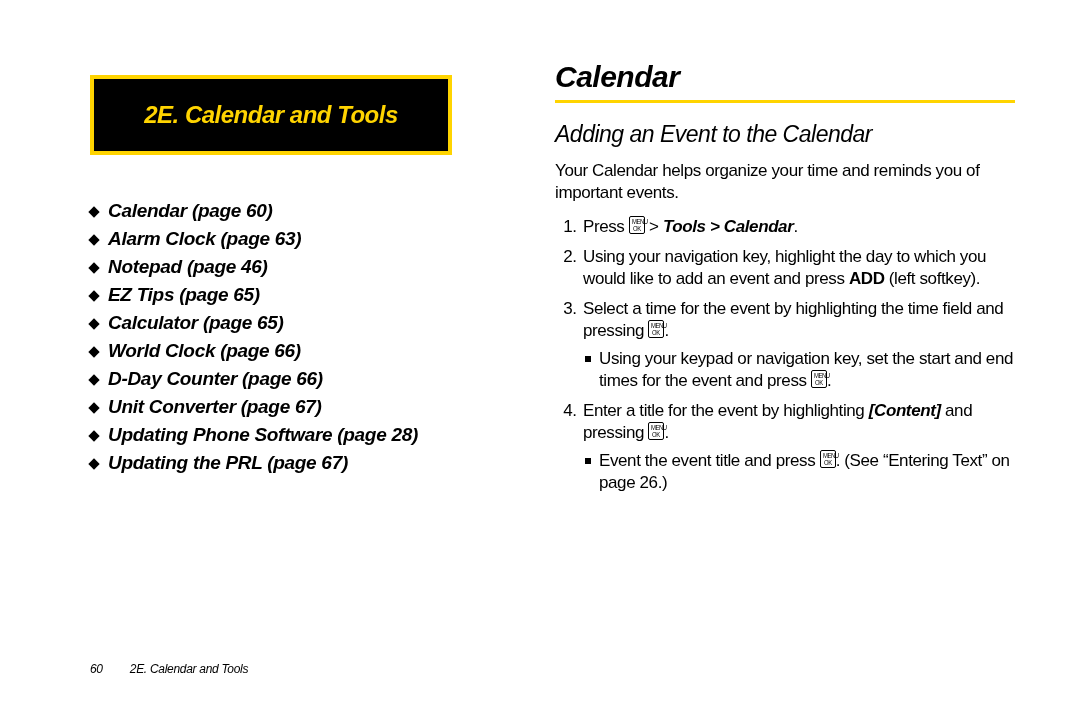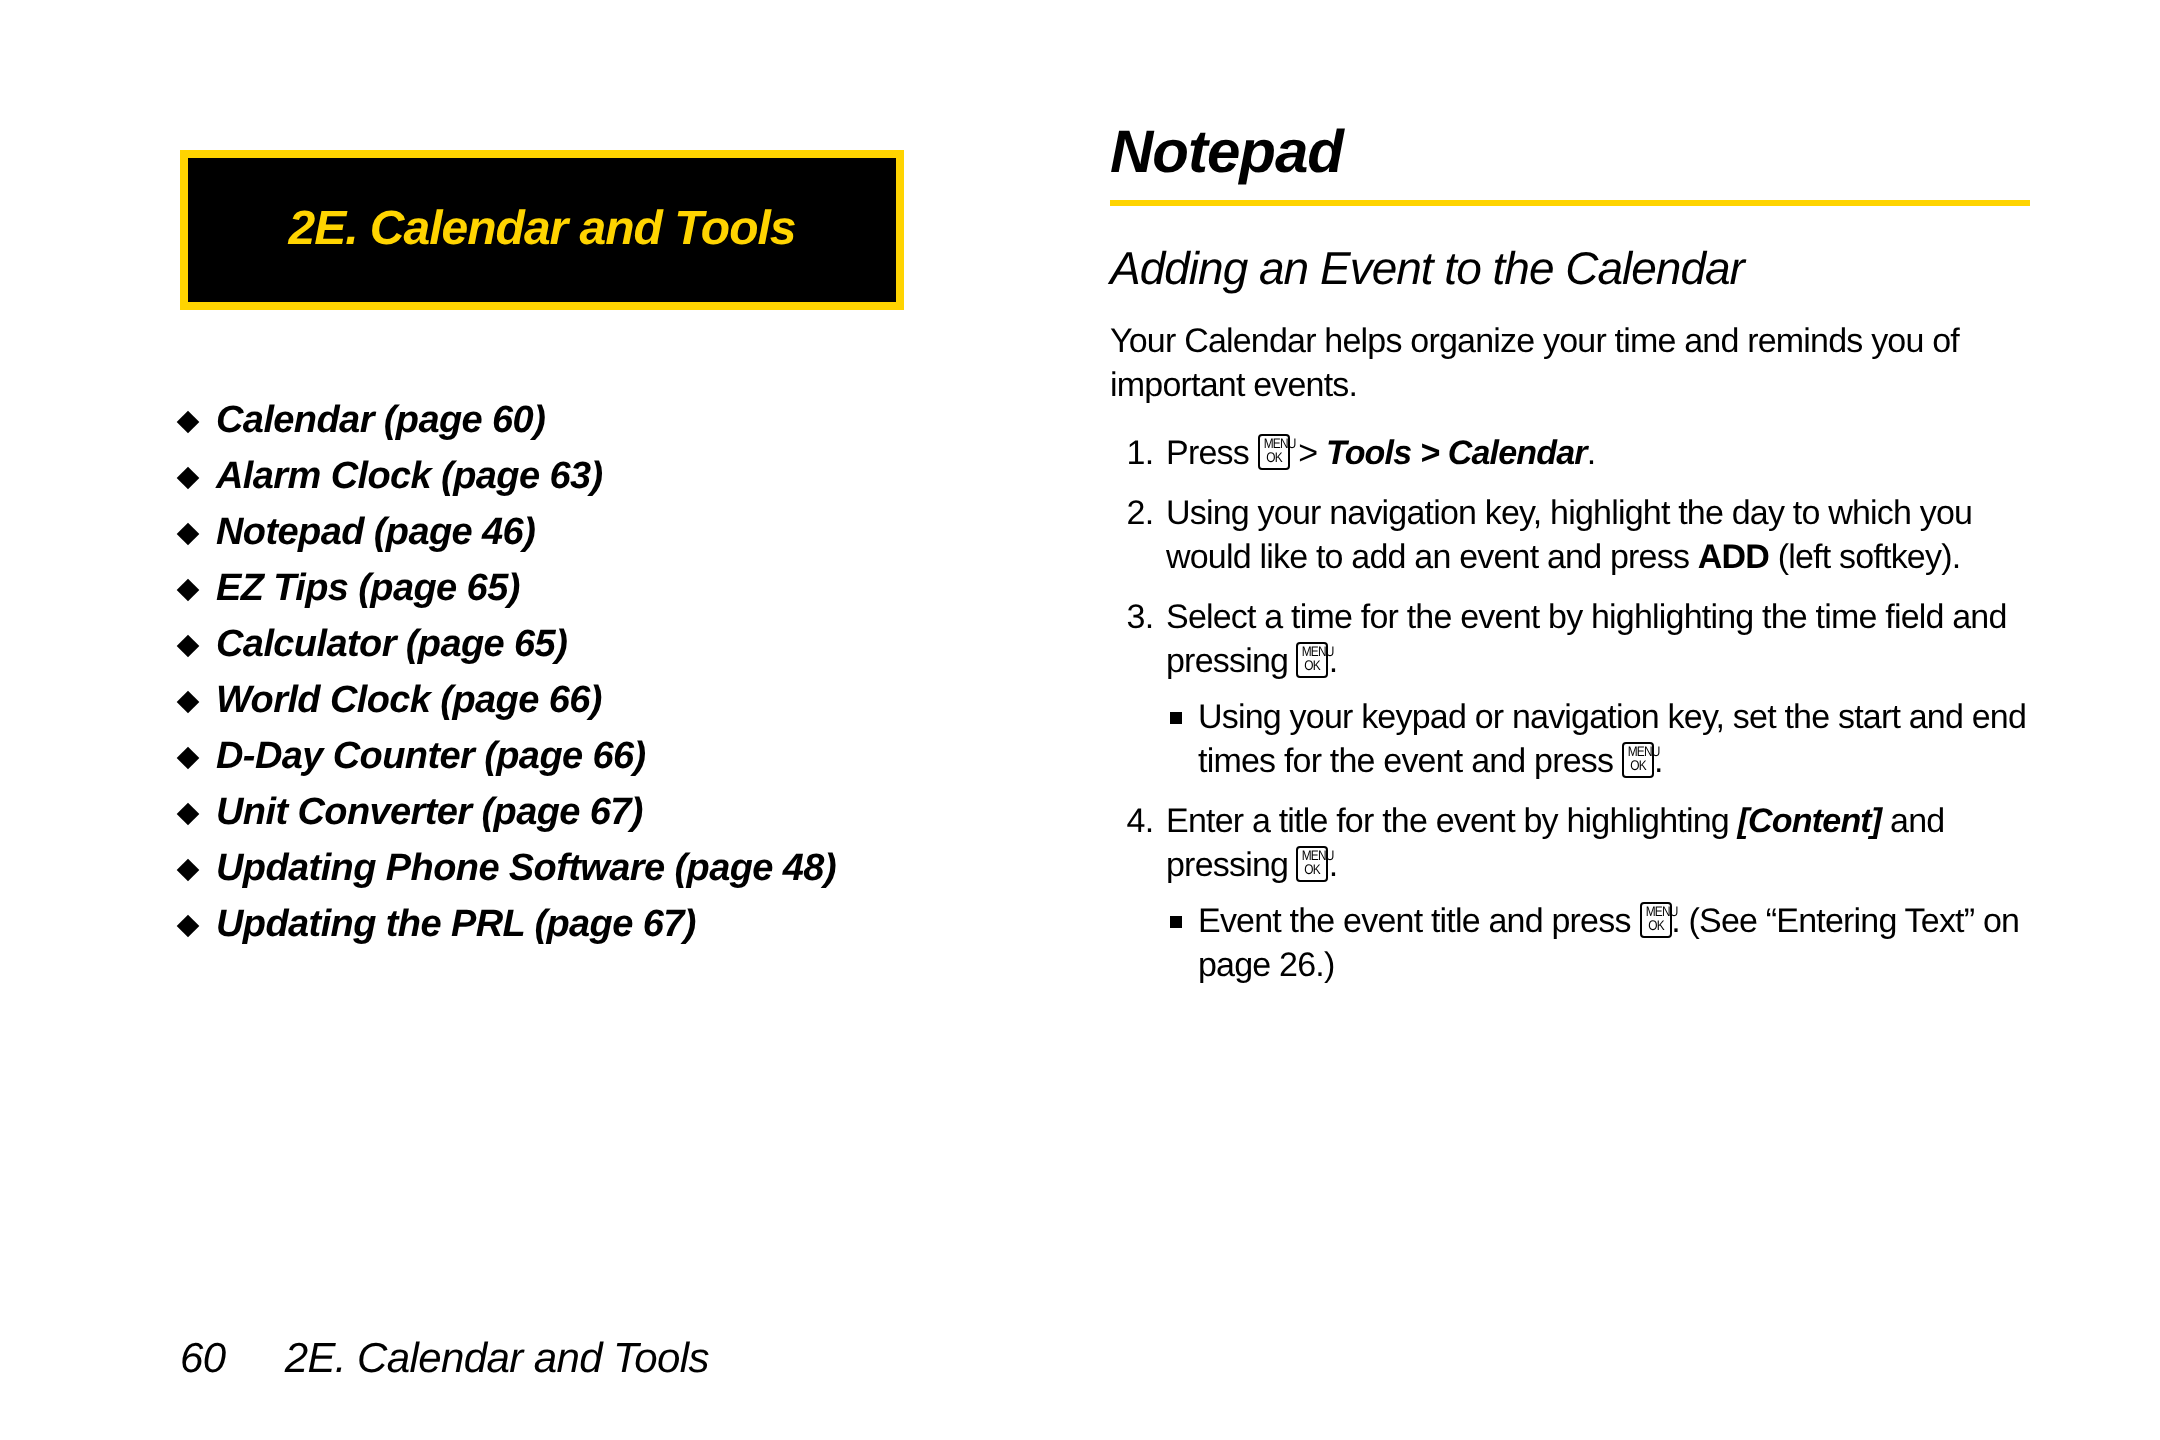--- a/index.html
+++ b/index.html
@@ -134,23 +134,23 @@
     width: 16px;
     box-sizing: border-box;
   }
   .keycap .k-top, .keycap .k-bot {
     display: block;
     transform: scaleX(0.85);
   }
   .footer {
     position: absolute;
     left: 90px;
-    bottom: 28px;
-    font-style: italic;
-    font-size: 21px;
+    bottom: 44px;
+    font-style: italic;
+    font-size: 12px;
     letter-spacing: -0.3px;
   }
   .footer .pagenum {
     font-style: italic;
     margin-right: 24px;
   }
 </style>
 </head>
 <body>
 
@@ -163,27 +163,27 @@
 
     <div class="toc">
       <div class="toc-item"><span class="diamond-shape"></span><span>Calendar (page 60)</span></div>
       <div class="toc-item"><span class="diamond-shape"></span><span>Alarm Clock (page 63)</span></div>
       <div class="toc-item"><span class="diamond-shape"></span><span>Notepad (page 46)</span></div>
       <div class="toc-item"><span class="diamond-shape"></span><span>EZ Tips (page 65)</span></div>
       <div class="toc-item"><span class="diamond-shape"></span><span>Calculator (page 65)</span></div>
       <div class="toc-item"><span class="diamond-shape"></span><span>World Clock (page 66)</span></div>
       <div class="toc-item"><span class="diamond-shape"></span><span>D-Day Counter (page 66)</span></div>
       <div class="toc-item"><span class="diamond-shape"></span><span>Unit Converter (page 67)</span></div>
-      <div class="toc-item"><span class="diamond-shape"></span><span>Updating Phone Software (page 48)</span></div>
+      <div class="toc-item"><span class="diamond-shape"></span><span>Updating Phone Software (page 28)</span></div>
       <div class="toc-item"><span class="diamond-shape"></span><span>Updating the PRL (page 67)</span></div>
     </div>
   </div>
 
   <div class="right-col">
-    <div class="h1">Notepad</div>
+    <div class="h1">Calendar</div>
     <div class="h2">Adding an Event to the Calendar</div>
     <div class="body-text">Your Calendar helps organize your time and reminds you of important events.</div>
 
     <ol class="steps">
       <li>
         <span>Press </span><span class="keycap"><span class="k-top">MENU</span><span class="k-bot">OK</span></span><span> &gt; </span><b><i><span>Tools &gt; Calendar</span></i></b><span>.</span>
       </li>
       <li>
         <span>Using your navigation key, highlight the day to which you would like to add an event and press </span><b><span>ADD</span></b><span> (left softkey).</span>
       </li>

